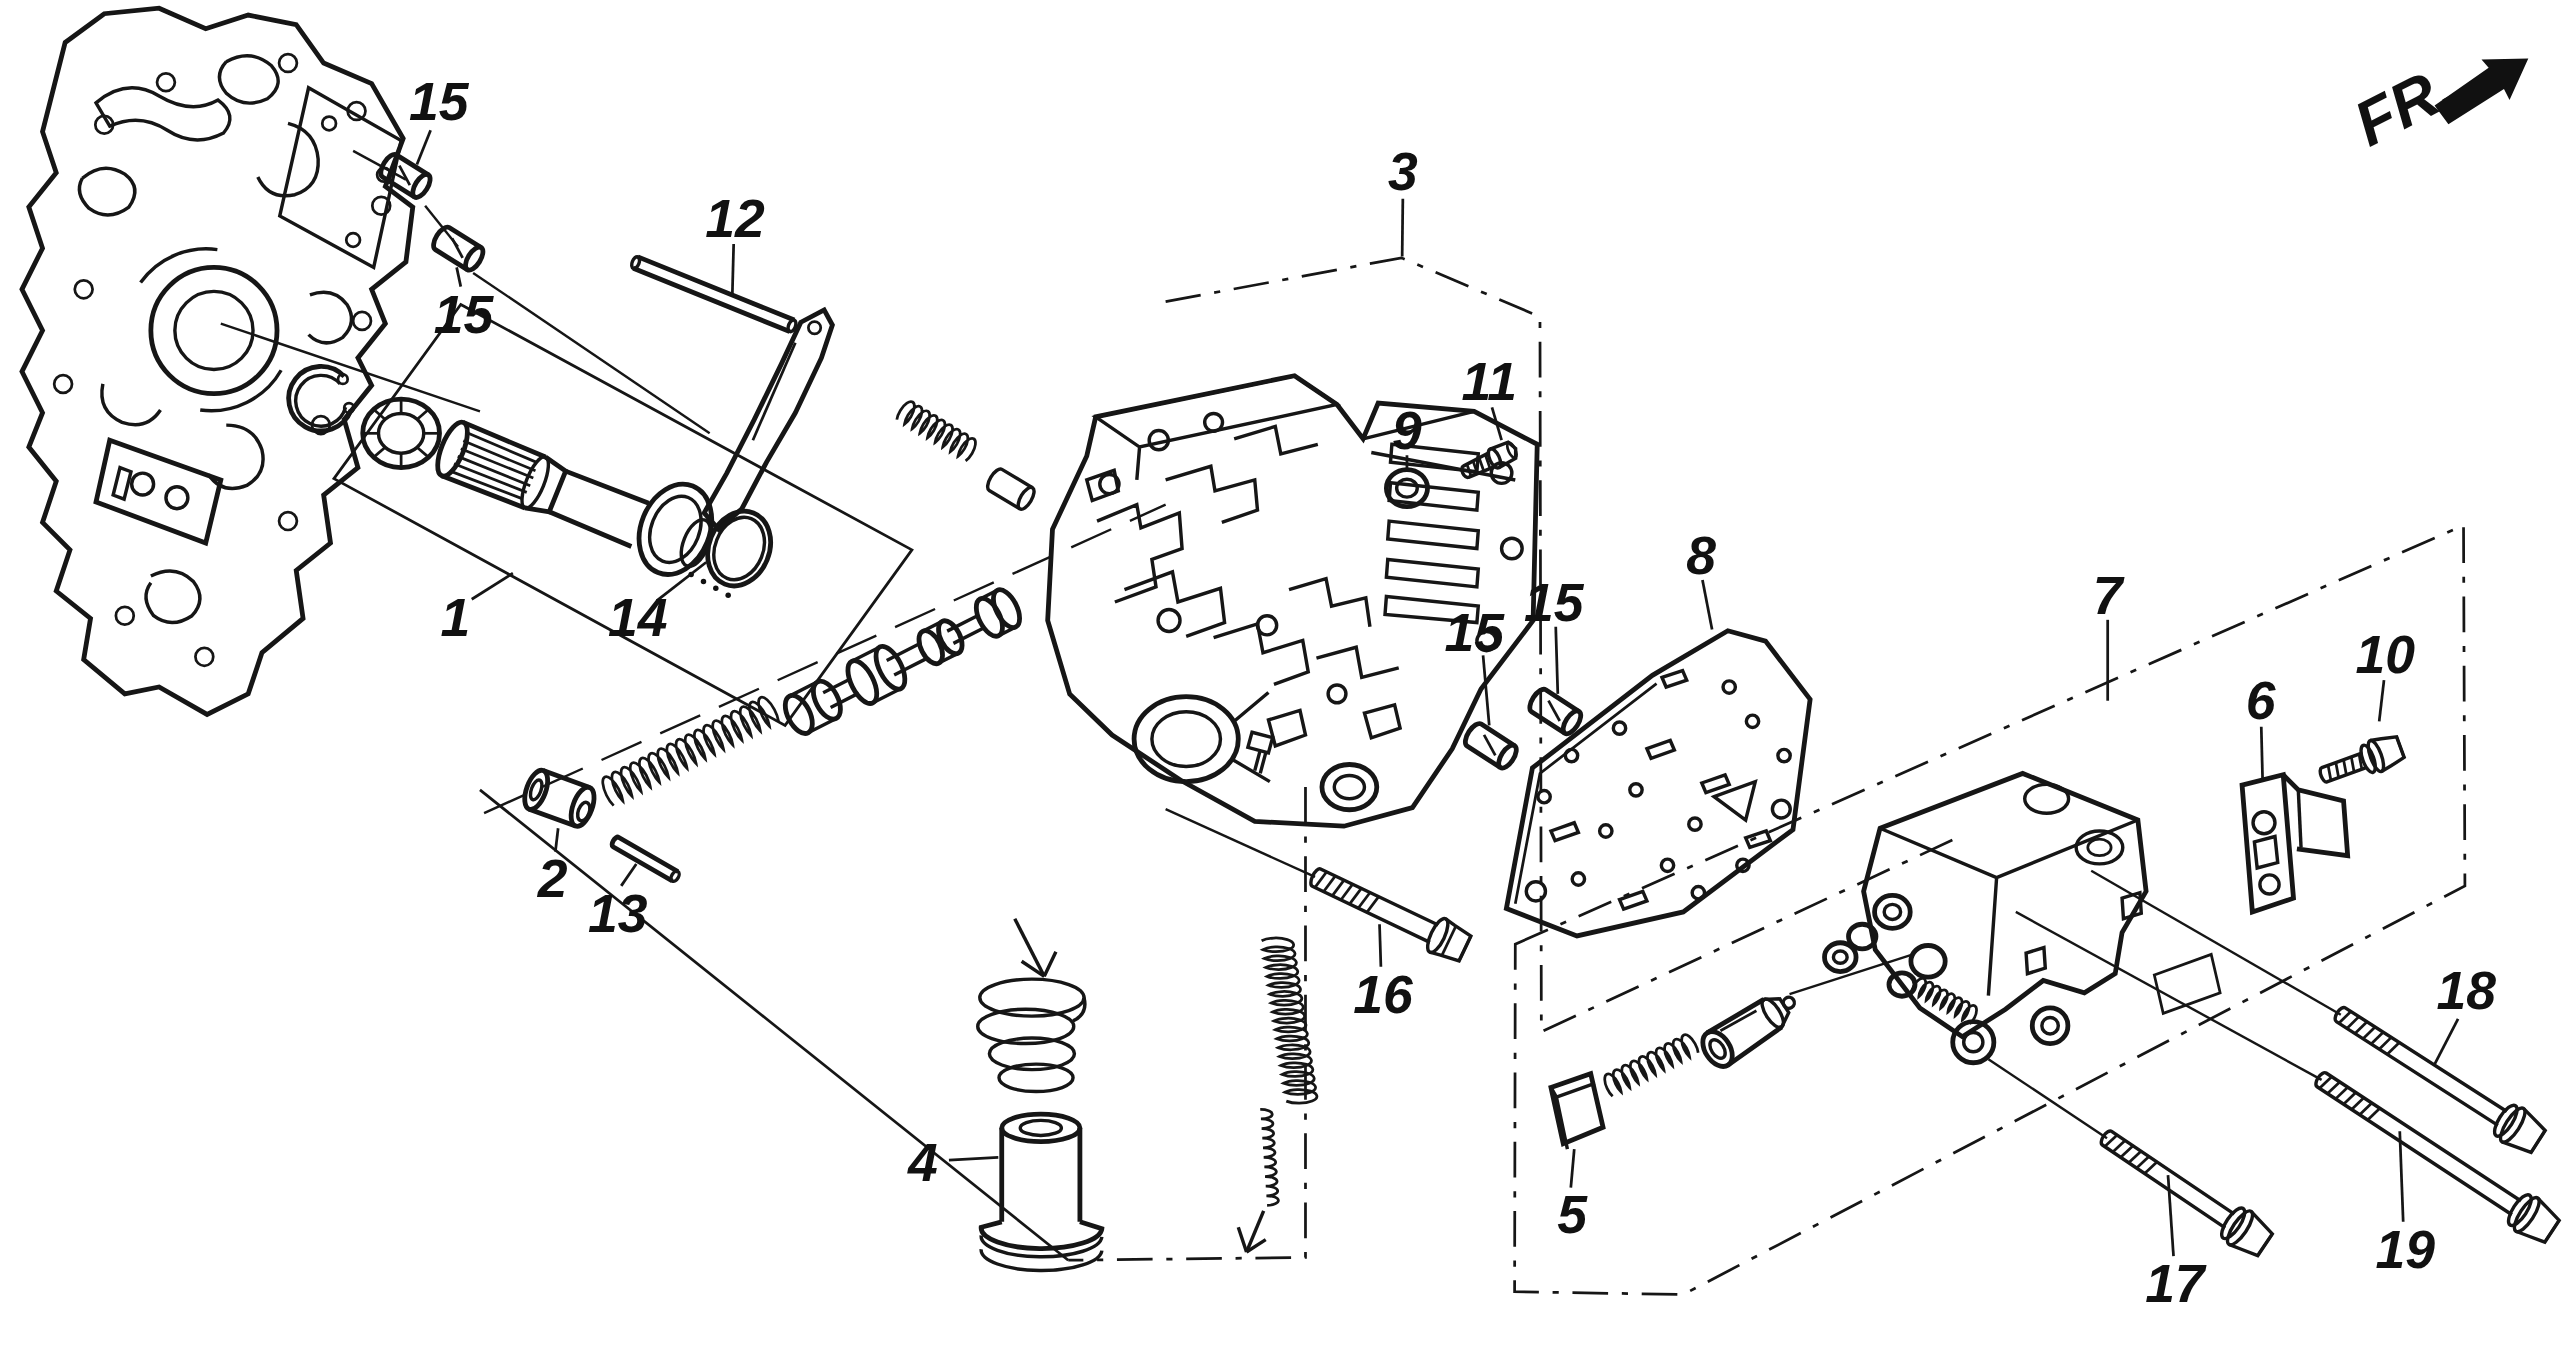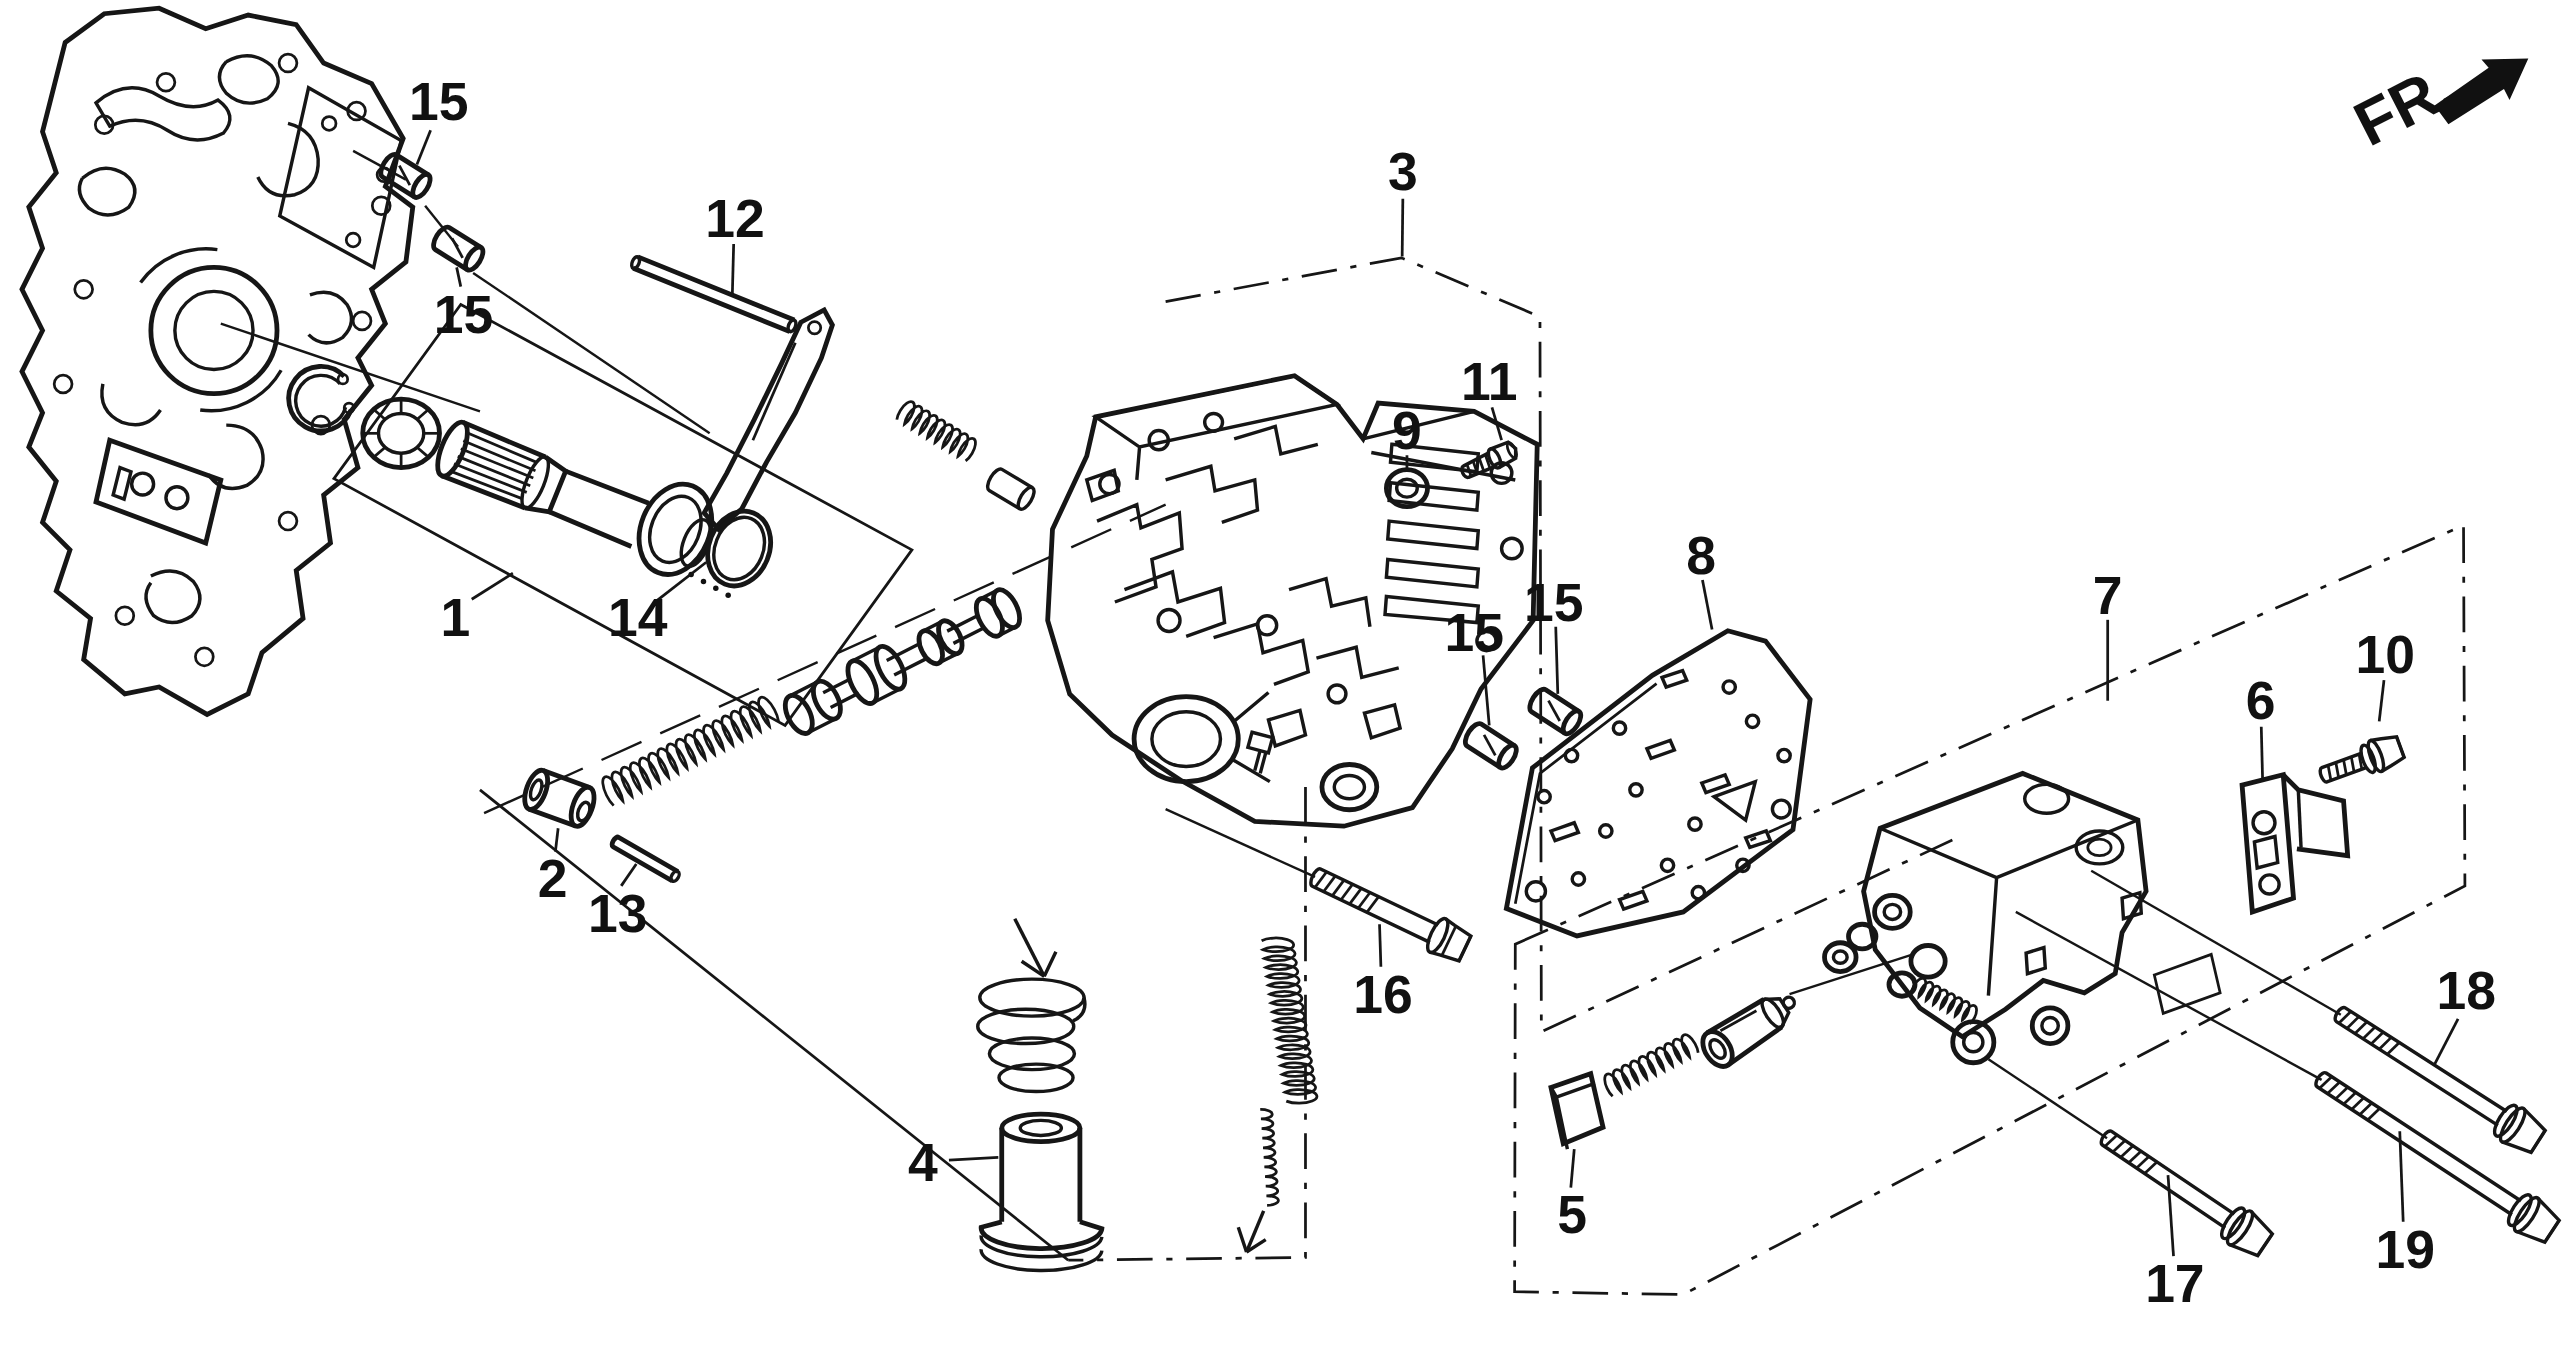--- a/index.html
+++ b/index.html
@@ -1,16 +1,16 @@
 <!DOCTYPE html>
 <html style="font-size:11px"><head>
 <meta charset="utf-8">
 <style>
   html,body{margin:0;padding:0;background:#fff;}
-  .stage{position:relative;width:2576px;height:1361px;background:#fff;overflow:hidden;}
+  .stage{position:relative;width:2576px;height:1361px;background:#fff;overflow:hidden;font-style:italic;}
   svg{display:block;}
   .lbl{font-family:"Liberation Sans","DejaVu Sans",sans-serif;font-weight:bold;font-size:78px;fill:#111;}
   .fr{font-family:"Liberation Sans","DejaVu Sans",sans-serif;font-weight:bold;font-size:92px;fill:#111;}
   .ln{stroke:#161616;fill:none;}
   .w7{stroke-width:7px;}
   .w5{stroke-width:5px;}
   .w4{stroke-width:4px;}
   .w3{stroke-width:3.5px;}
   .dashdot{stroke-dasharray:52 20 9 20;}
   .dash{stroke-dasharray:64 30;}

